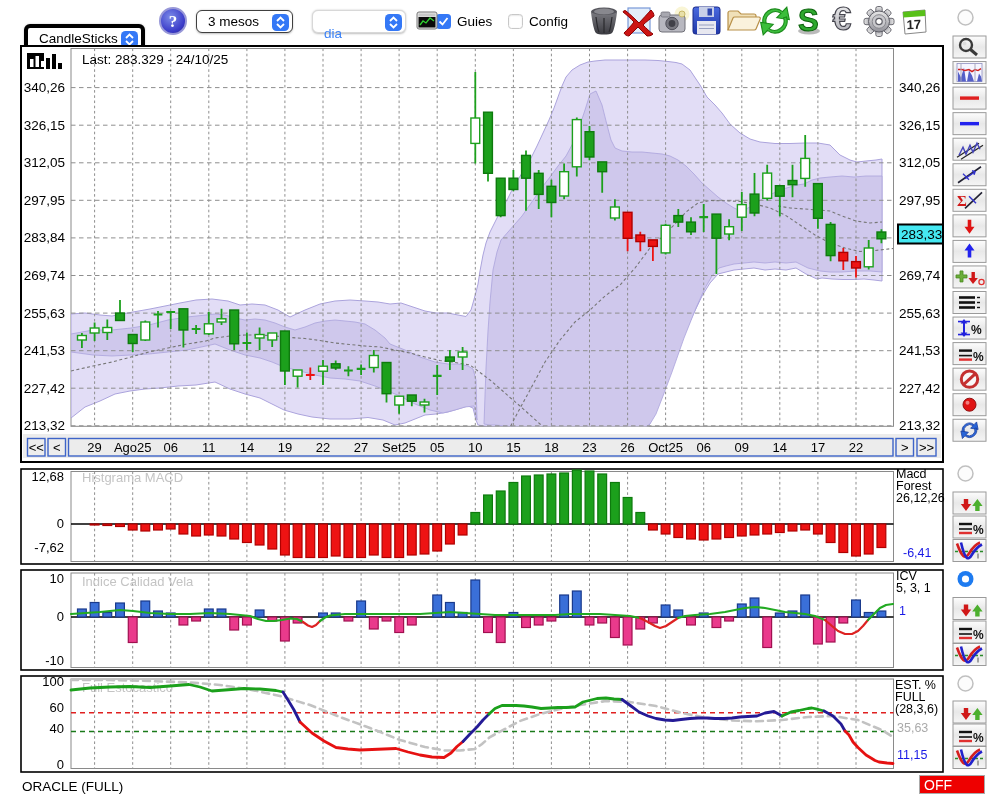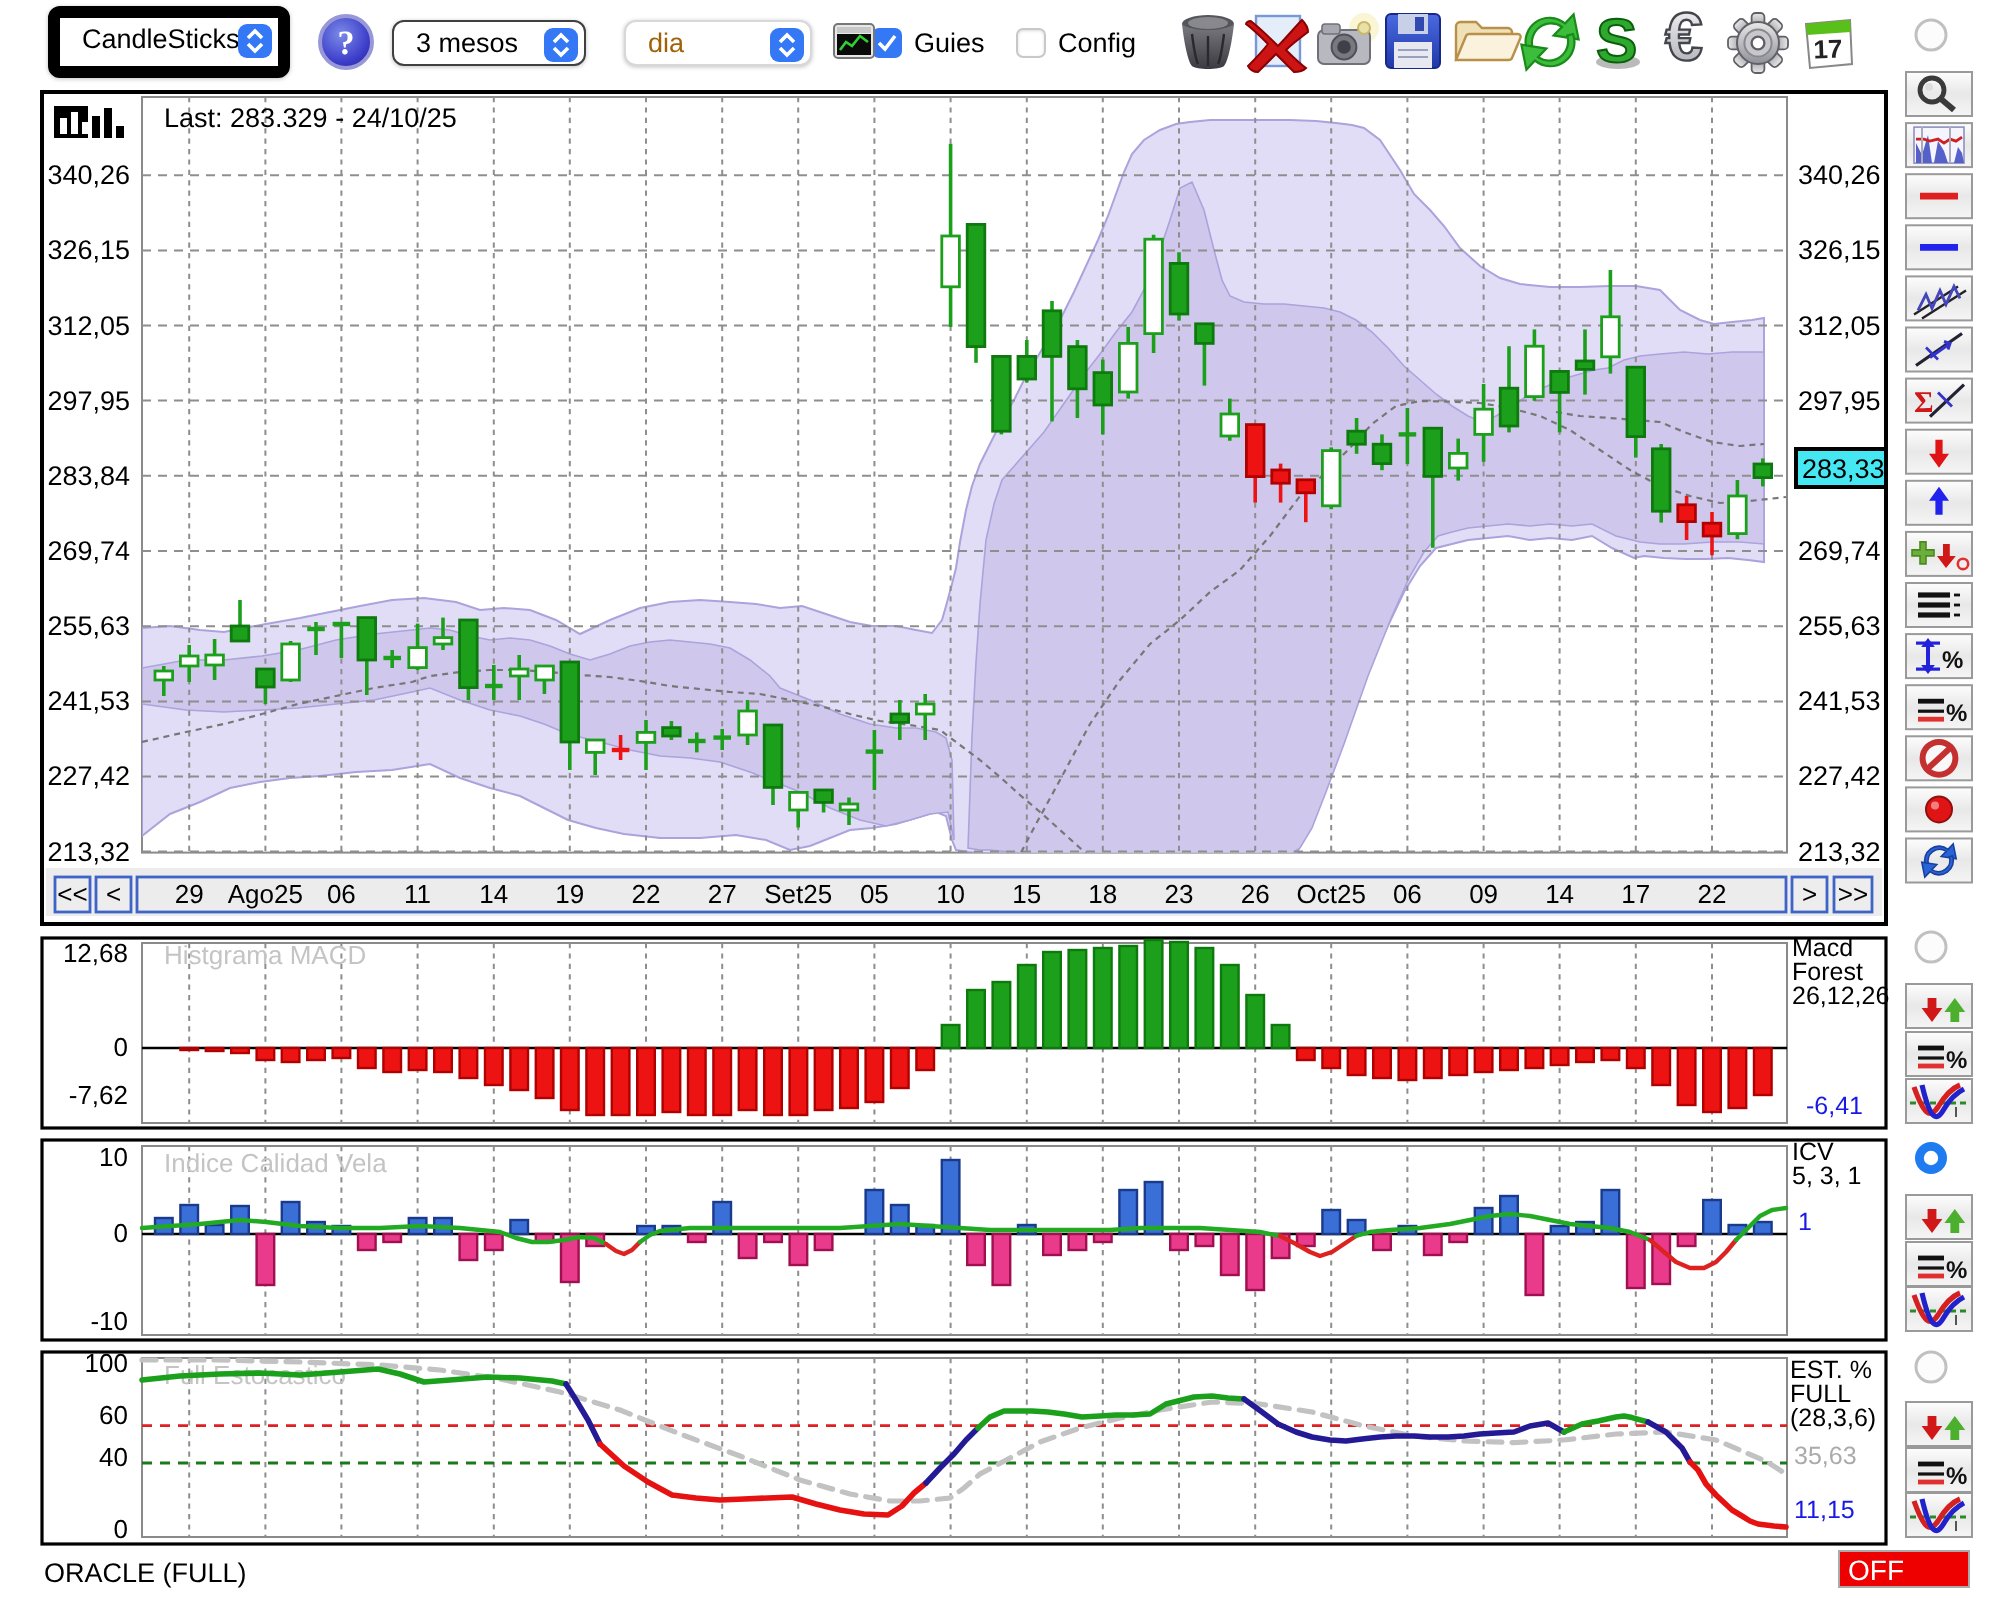--- a/index.html
+++ b/index.html
@@ -1,29 +1,29 @@
 <!DOCTYPE html>
 <html><head><meta charset="utf-8"><style>html,body{margin:0;padding:0;background:#FFF;width:1000px;height:800px;overflow:hidden;}*{box-sizing:border-box;}</style></head><body>
 <div style="position:relative;width:1000px;height:800px;font-family:'Liberation Sans',sans-serif;">
-    <div style="position:absolute;left:24px;top:3px;width:121px;height:36px;background:#FFF;border:6px solid #000000;border-radius:6px;box-shadow:0 0.5px 2px rgba(0,0,0,0.25);">
+    <div style="position:absolute;left:24px;top:24px;width:121px;height:36px;background:#FFF;border:4px solid #000000;border-radius:6px;box-shadow:0 0.5px 2px rgba(0,0,0,0.25);">
       <span style="position:absolute;left:11px;top:3px;font:13.5px 'Liberation Sans';color:#000;">CandleSticks</span>
       <div style="position:absolute;right:3px;top:3px;width:17px;height:17px;background:#3478F6;border-radius:4.5px;"><svg width="17" height="17">
           <path d="M5,7 l3.5,-3.5 l3.5,3.5" fill="none" stroke="#FFF" stroke-width="1.8"></path>
           <path d="M5,10 l3.5,3.5 l3.5,-3.5" fill="none" stroke="#FFF" stroke-width="1.8"></path>
         </svg></div>
     </div>
     <div style="position:absolute;left:196px;top:10px;width:97px;height:23px;background:#FFF;border:1px solid #404040;border-radius:6px;box-shadow:0 0.5px 2px rgba(0,0,0,0.25);padding-left:47px;">
       <span style="position:absolute;left:11px;top:3px;font:13.5px 'Liberation Sans';color:#000;">3 mesos</span>
       <div style="position:absolute;right:3px;top:3px;width:17px;height:17px;background:#3478F6;border-radius:4.5px;"><svg width="17" height="17">
           <path d="M5,7 l3.5,-3.5 l3.5,3.5" fill="none" stroke="#FFF" stroke-width="1.8"></path>
           <path d="M5,10 l3.5,3.5 l3.5,-3.5" fill="none" stroke="#FFF" stroke-width="1.8"></path>
         </svg></div>
     </div>
     <div style="position:absolute;left:312px;top:10px;width:94px;height:23px;background:#FFF;border:1px solid #D8D8D8;border-radius:6px;box-shadow:0 0.5px 2px rgba(0,0,0,0.25);">
-      <span style="position:absolute;left:11px;top:3px;font:13.5px 'Liberation Sans';color:#a16207;">dia</span>
+      <span style="position:absolute;left:11px;top:15px;font:13.5px 'Liberation Sans';color:#3b82f6;">dia</span>
       <div style="position:absolute;right:3px;top:3px;width:17px;height:17px;background:#3478F6;border-radius:4.5px;"><svg width="17" height="17">
           <path d="M5,7 l3.5,-3.5 l3.5,3.5" fill="none" stroke="#FFF" stroke-width="1.8"></path>
           <path d="M5,10 l3.5,3.5 l3.5,-3.5" fill="none" stroke="#FFF" stroke-width="1.8"></path>
         </svg></div>
     </div>
     <div style="position:absolute;left:436px;top:14px;width:15px;height:15px;background:#3478F6;border-radius:3.5px;"><svg width="15" height="15">
         <path d="M3.5,7.5 l3,3 l5,-6.5" fill="none" stroke="#FFF" stroke-width="1.8"></path>
       </svg></div>
     <span style="position:absolute;left:457px;top:14px;font:13.5px 'Liberation Sans';color:#000;">Guies</span>
     <div style="position:absolute;left:508px;top:14px;width:15px;height:15px;background:#FFF;border:1px solid #C8C8C8;border-radius:3.5px;box-shadow:inset 0 0.5px 1.5px rgba(0,0,0,0.15);"></div>

